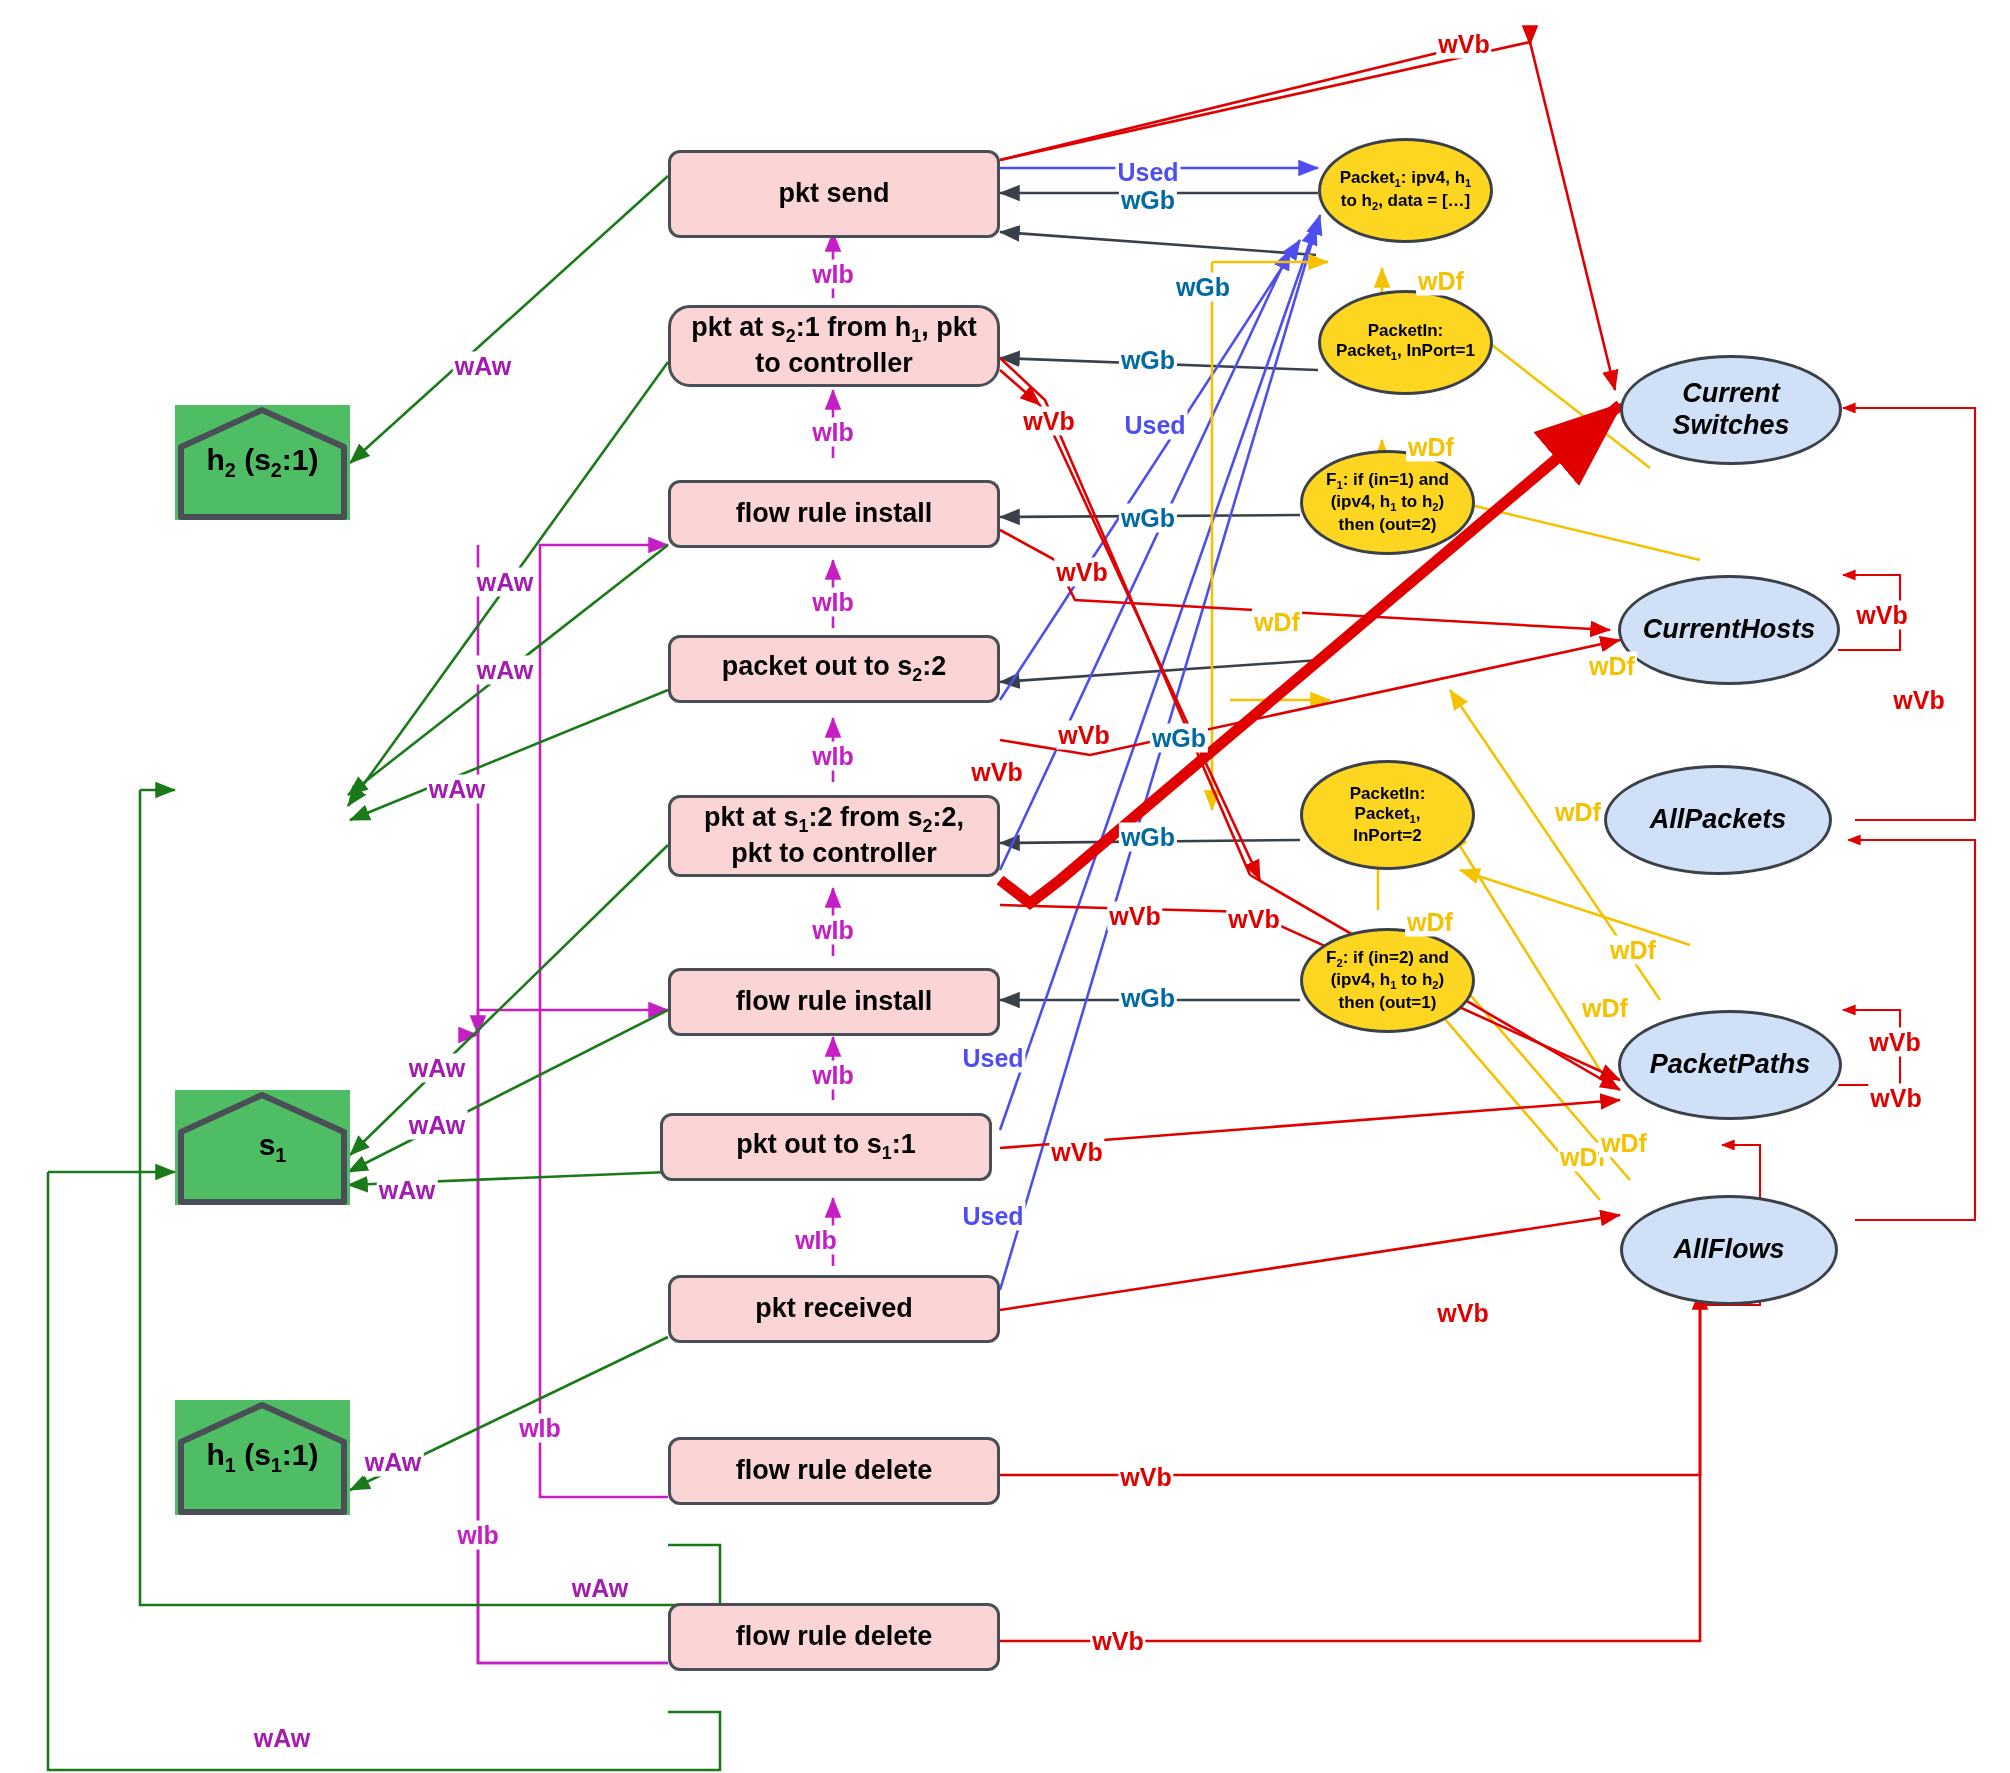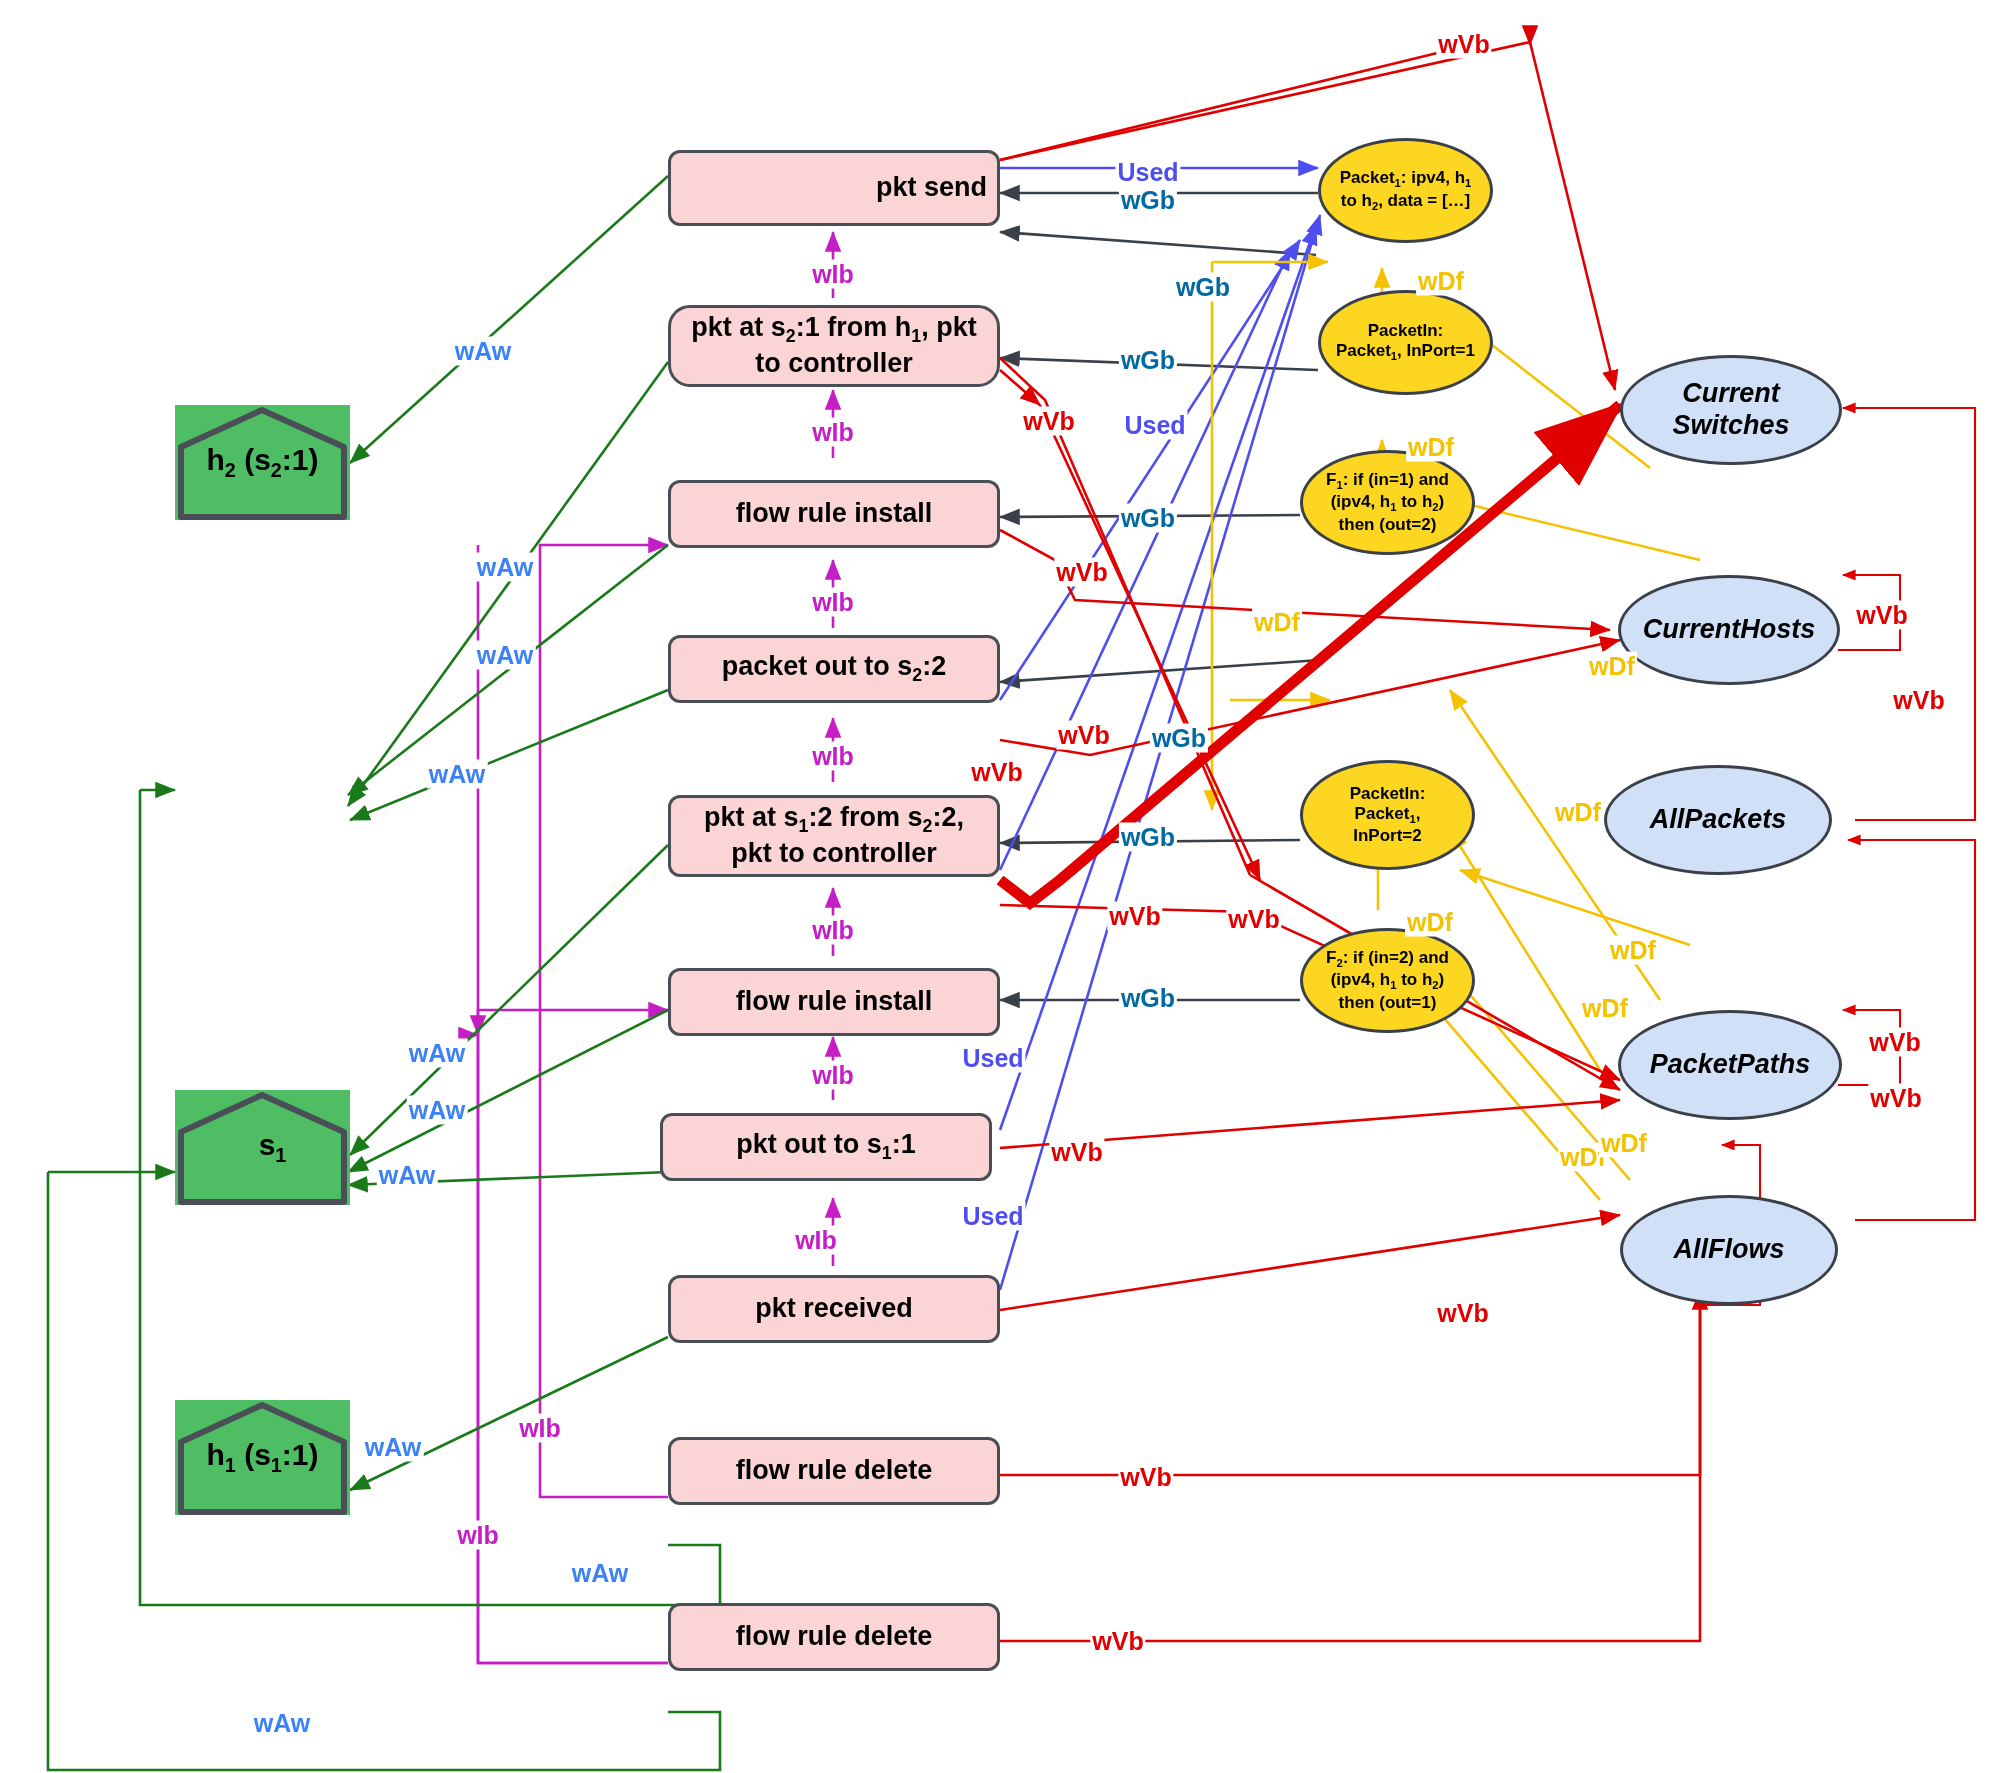--- a/index.html
+++ b/index.html
@@ -17,21 +17,21 @@
   .host .hshape{position:absolute;left:0;top:0;width:100%;height:100%;}
   .host .hlabel{position:relative;z-index:2;}
 
   .ell{border-radius:50%;border:3px solid #3b4049;}
   .ell.data{background:#fcd620;font-size:17px;padding:0 14px;}
   .ell.view{background:#cfe0f7;font-size:27px;font-style:italic;}
 
   
   .elbl{position:absolute;font-weight:bold;white-space:nowrap;transform:translate(-50%,-50%);
         background:#fff;padding:0 2px;}
-  .l-wAw{color:#3b82f6;font-size:25px;}
+  .l-wAw{color:#a21caf;font-size:25px;margin-top:15px;}
   .l-wIb{color:#c41ec4;font-size:25px;}
   .l-wGb{color:#0369a1;font-size:25px;}
   .l-Used{color:#4d4df0;font-size:25px;}
   .l-wVb{color:#e00000;font-size:25px;}
   .l-wDf{color:#f4c200;font-size:25px;}
   sub{font-size:.66em;}
 </style>
 </head>
 <body>
 
@@ -210,21 +210,21 @@
     <span class="hlabel">s<sub>1</sub></span>
   </div>
 
   <div class="node host" style="left:175px;top:1400px;width:175px;height:115px;">
     <svg class="hshape" viewBox="0 0 175 115" preserveAspectRatio="none">
       <path d="M6,112 L6,42 L87,5 L169,42 L169,112 Z" fill="#4fbd63" stroke="#4a4f57" stroke-width="6" stroke-linejoin="round"></path>
     </svg>
     <span class="hlabel">h<sub>1</sub> (s<sub>1</sub>:1)</span>
   </div>
 
-  <div class="node proc" style="left:668px;top:150px;width:332px;height:76px;justify-content:flex-end;">
+  <div class="node proc" style="left:668px;top:150px;width:332px;height:88px;">
       <span>pkt send</span>
     </div>
 
   <div class="node proc" style="left:668px;top:305px;width:332px;height:82px;border-radius:22px;">
       <span>pkt at s<sub>2</sub>:1 from h<sub>1</sub>, pkt<br>to controller</span>
     </div>
 
   <div class="node proc" style="left:668px;top:480px;width:332px;height:68px;">
       <span>flow rule install</span>
     </div>

